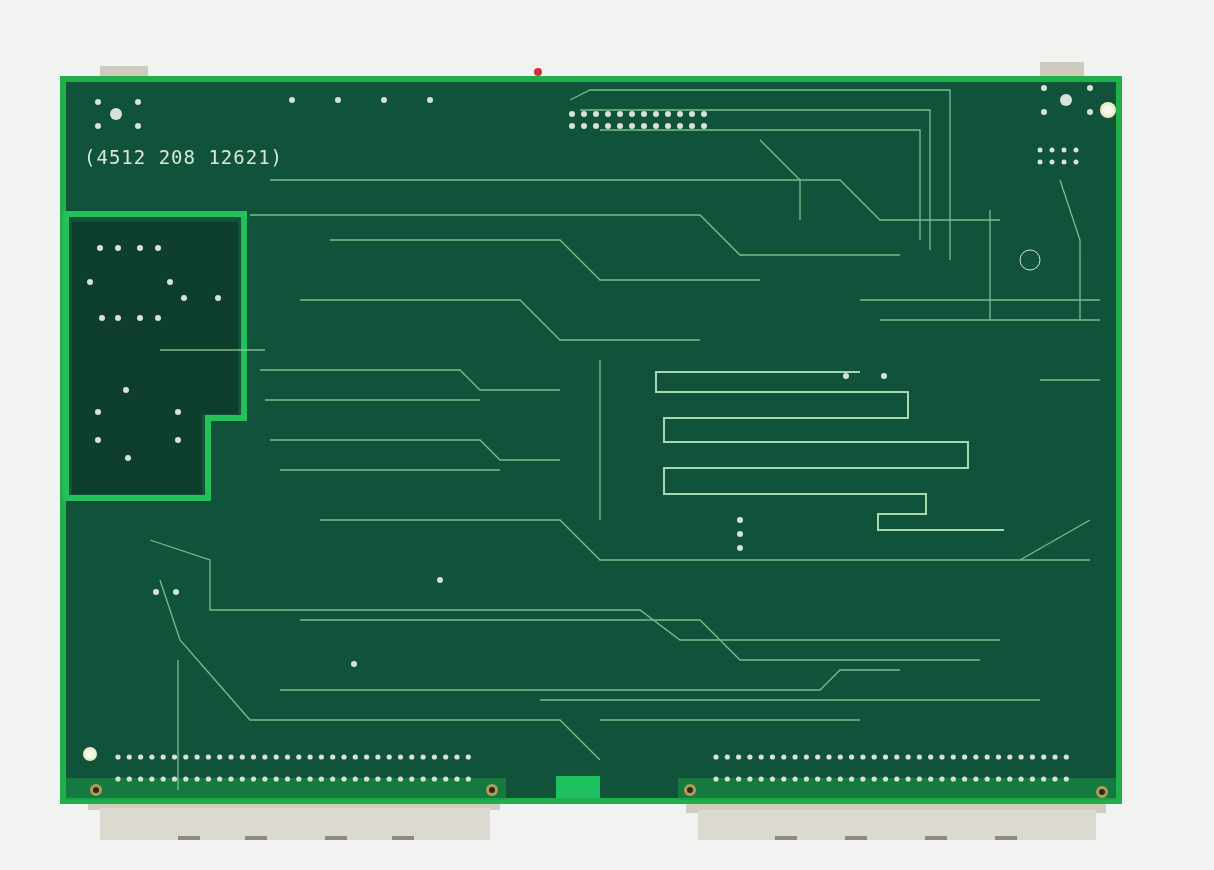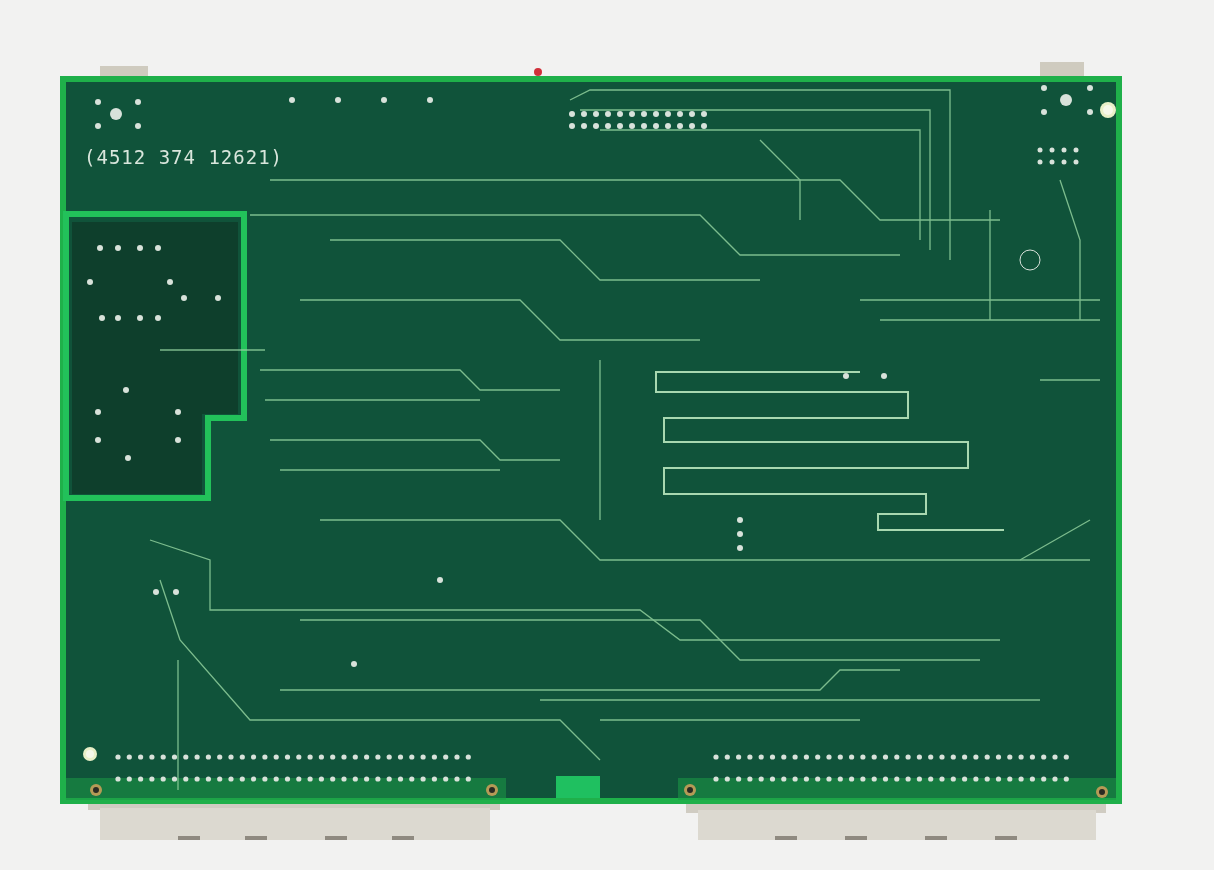--- a/index.html
+++ b/index.html
@@ -302,13 +302,13 @@
       <circle cx="998.5" cy="779" r="2.6"></circle>
       <circle cx="1009.8" cy="779" r="2.6"></circle>
       <circle cx="1021.1" cy="779" r="2.6"></circle>
       <circle cx="1032.4" cy="779" r="2.6"></circle>
       <circle cx="1043.7" cy="779" r="2.6"></circle>
       <circle cx="1055" cy="779" r="2.6"></circle>
       <circle cx="1066.3" cy="779" r="2.6"></circle>
     </g>
 </svg>
 
-<div class="silk" style="left:84px; top:146px;">(4512 374 12621)</div>
+<div class="silk" style="left:84px; top:146px;">(4512 208 12621)</div>
 
 </body></html>

